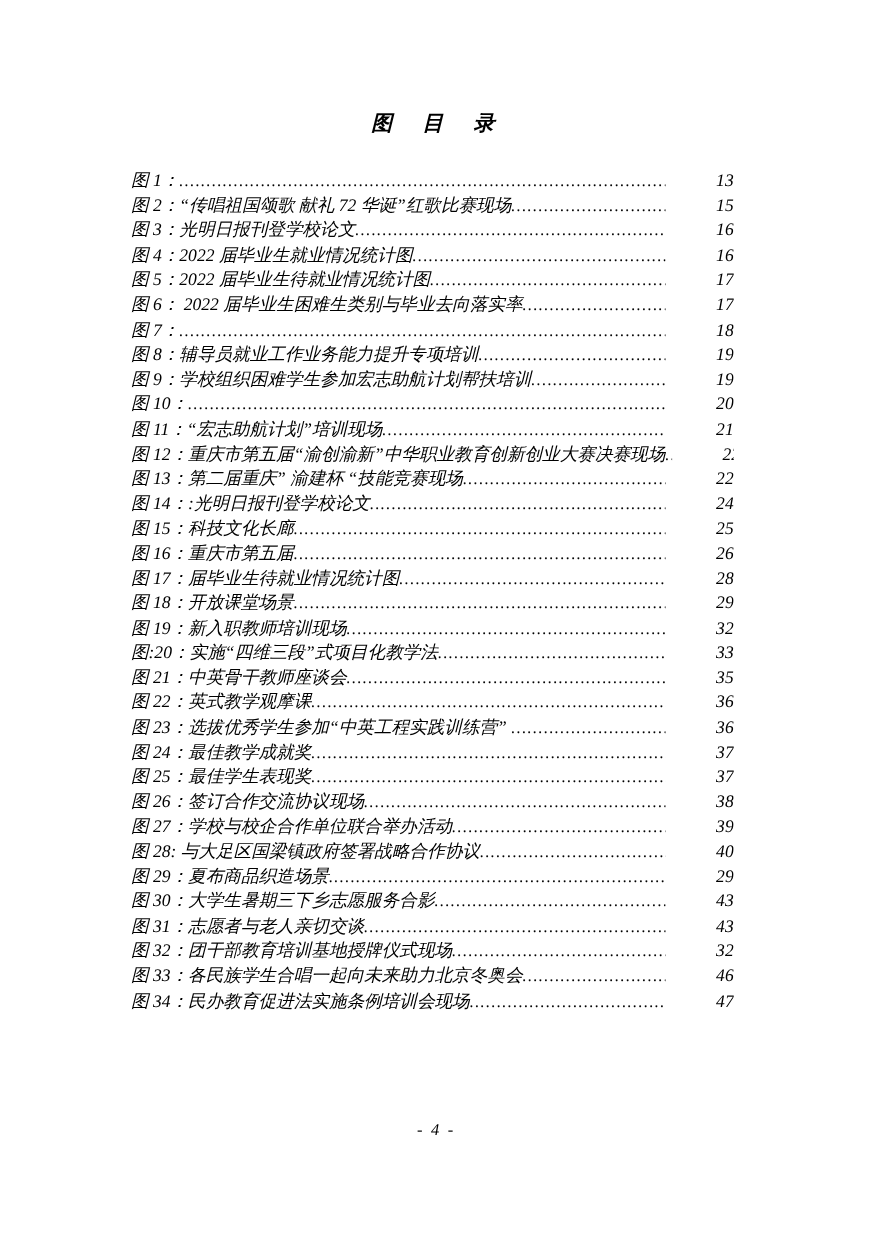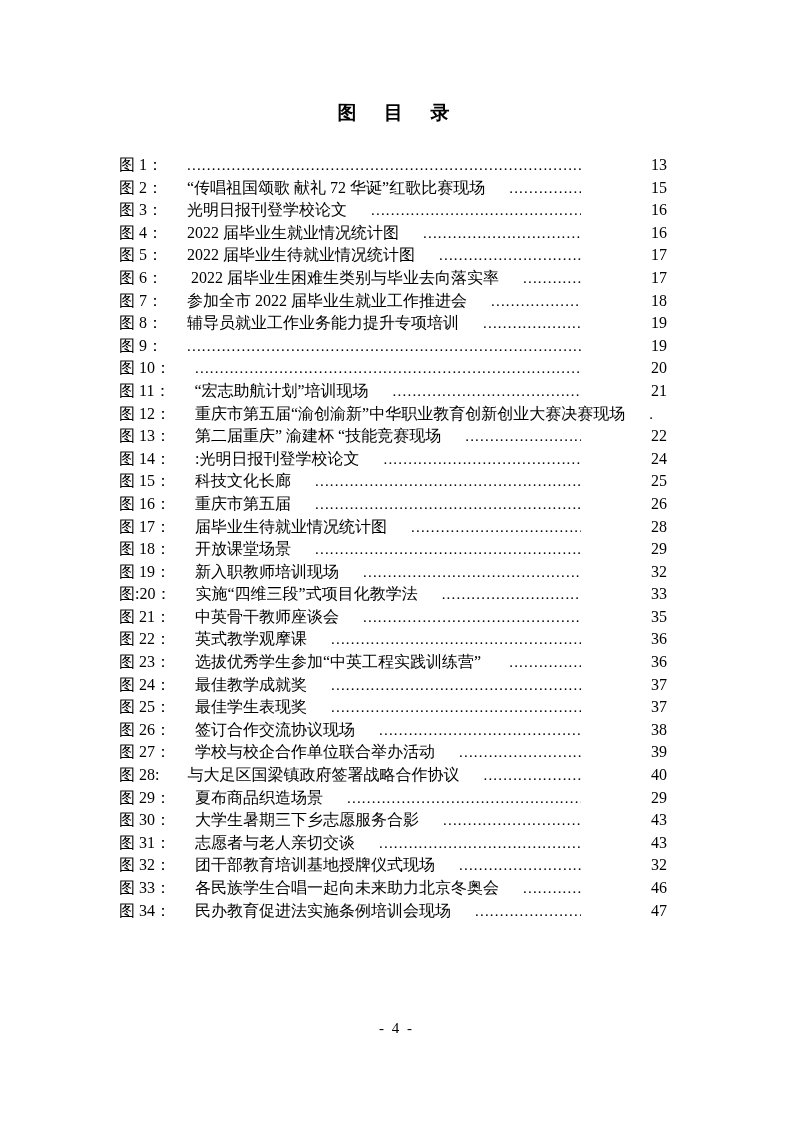--- a/index.html
+++ b/index.html
@@ -9,20 +9,21 @@
   }
   .page {
     position: relative;
     width: 793px;
     height: 1122px;
     background: #ffffff;
     color: #000000;
     font-family: "Liberation Serif", "DejaVu Serif", serif;
     overflow: hidden;
     box-sizing: border-box;
+    font-style: italic;
   }
   .doc-title {
     margin: 0;
     padding-top: 102px;
     text-align: center;
     font-size: 19px;
     font-weight: 700;
     letter-spacing: 6px;
     white-space: pre;
     line-height: 22px;
@@ -32,21 +33,20 @@
     margin: 30px 126px 0 119px;
     padding: 0;
   }
   .toc-entry {
     display: flex;
     align-items: baseline;
     line-height: 22.6px;
     font-size: 16px;
     white-space: pre;
     overflow: hidden;
-    gap: 24px;
   }
   .toc-label,
   .toc-title {
     flex: 0 0 auto;
   }
   .toc-dots {
     flex: 1 1 auto;
     min-width: 6px;
     overflow: hidden;
     white-space: nowrap;
@@ -110,33 +110,33 @@
     <span class="toc-page">17</span>
   </li>
 
   <li class="toc-entry">
     <span class="toc-label">图 6：</span><span class="toc-title"> 2022 届毕业生困难生类别与毕业去向落实率</span>
     <span class="toc-dots"></span>
     <span class="toc-page">17</span>
   </li>
 
   <li class="toc-entry">
-    <span class="toc-label">图 7：</span><span class="toc-title">参加全市 2022 届毕业生就业工作推进会</span>
+    <span class="toc-label">图 7：</span>
     <span class="toc-dots"></span>
     <span class="toc-page">18</span>
   </li>
 
   <li class="toc-entry">
     <span class="toc-label">图 8：</span><span class="toc-title">辅导员就业工作业务能力提升专项培训</span>
     <span class="toc-dots"></span>
     <span class="toc-page">19</span>
   </li>
 
   <li class="toc-entry">
-    <span class="toc-label">图 9：</span>
+    <span class="toc-label">图 9：</span><span class="toc-title">学校组织困难学生参加宏志助航计划帮扶培训</span>
     <span class="toc-dots"></span>
     <span class="toc-page">19</span>
   </li>
 
   <li class="toc-entry">
     <span class="toc-label">图 10：</span>
     <span class="toc-dots"></span>
     <span class="toc-page">20</span>
   </li>
 

